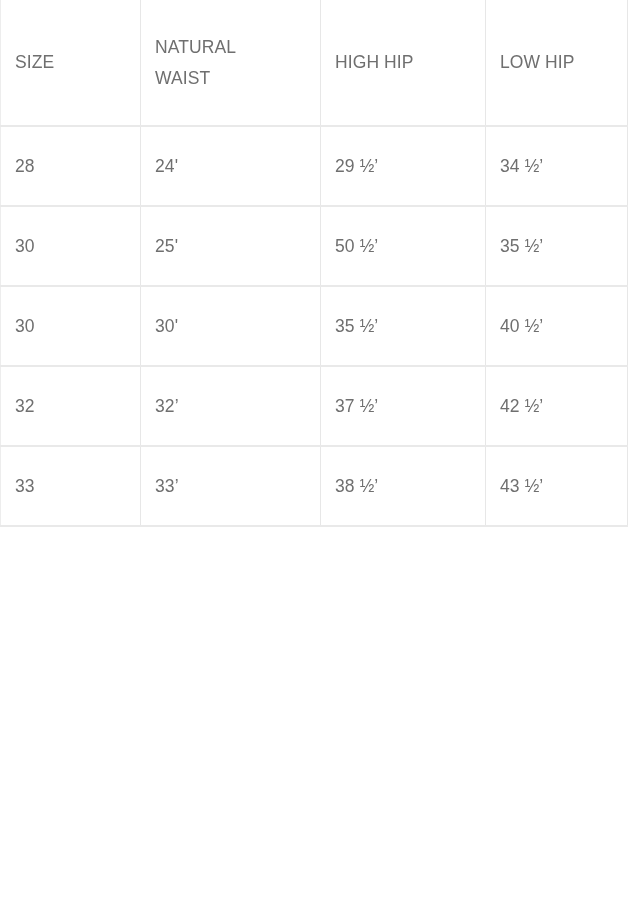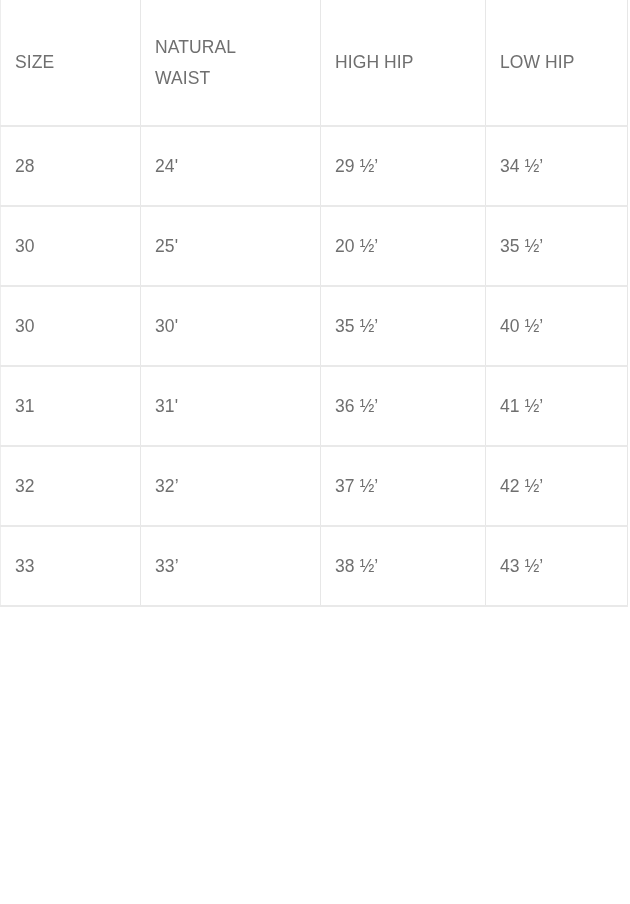--- a/index.html
+++ b/index.html
@@ -107,34 +107,28 @@
     <tbody>
       <tr>
         <td>28</td>
         <td>24'</td>
         <td class="frac">29 ½’</td>
         <td class="frac">34 ½’</td>
       </tr>
       <tr>
         <td>30</td>
         <td>25'</td>
-        <td class="frac">20 ½’</td>
+        <td class="frac">50 ½’</td>
         <td class="frac">35 ½’</td>
       </tr>
       <tr>
         <td>30</td>
         <td>30'</td>
         <td class="frac">35 ½’</td>
         <td class="frac">40 ½’</td>
-      </tr>
-      <tr>
-        <td>31</td>
-        <td>31'</td>
-        <td class="frac">36 ½’</td>
-        <td class="frac">41 ½’</td>
       </tr>
       <tr>
         <td>32</td>
         <td>32’</td>
         <td class="frac">37 ½’</td>
         <td class="frac">42 ½’</td>
       </tr>
       <tr>
         <td>33</td>
         <td>33’</td>

